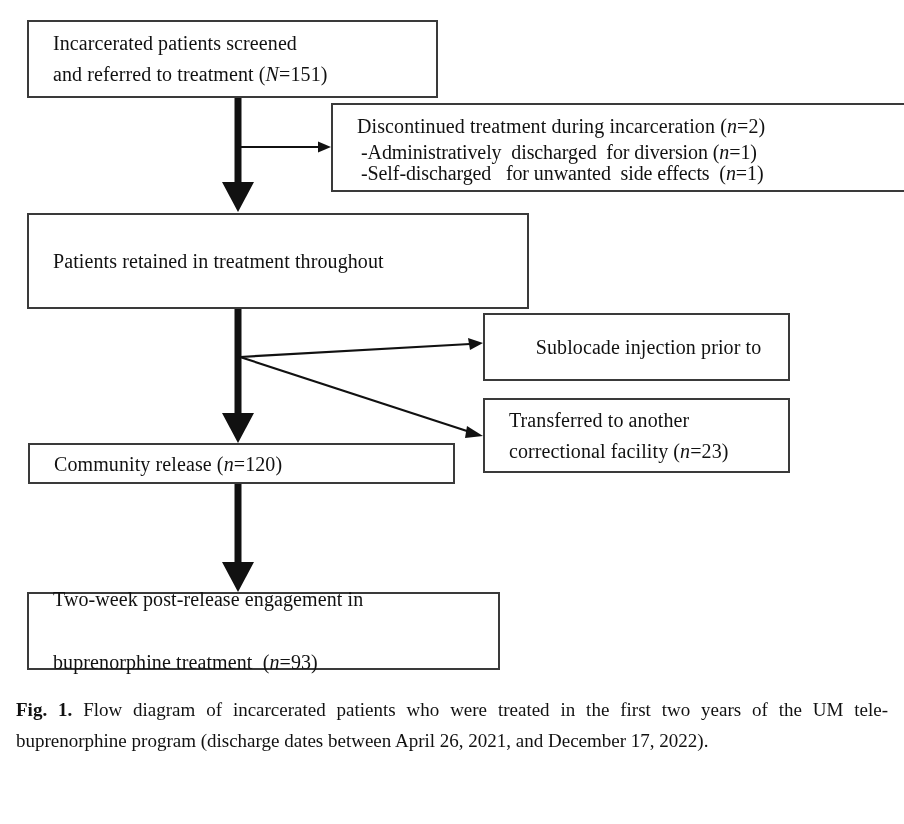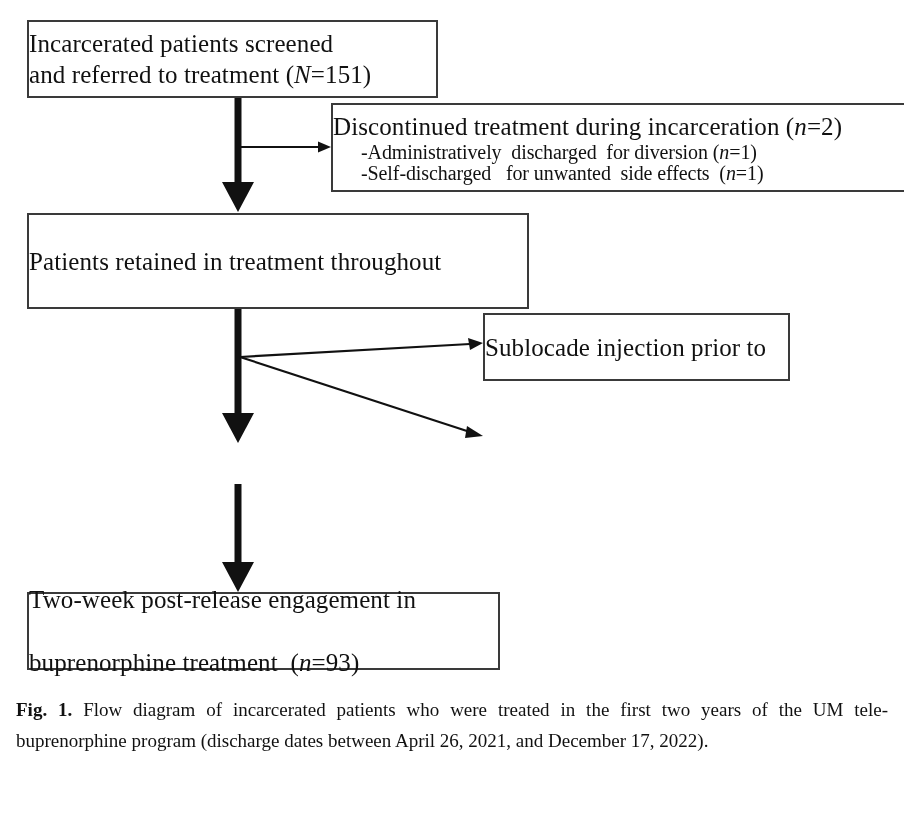--- a/index.html
+++ b/index.html
@@ -27,24 +27,24 @@
   .node {
     position: absolute;
     box-sizing: border-box;
     background: #ffffff;
     border: 2px solid #3a3a3a;
     display: flex;
     flex-direction: column;
     justify-content: center;
   }
   .node .line {
-    font-size: 25px;
+    font-size: 20px;
     line-height: 31px;
     white-space: pre;
-    padding-left: 0;
+    padding-left: 24px;
     letter-spacing: 0.1px;
   }
   .node .sub {
     font-size: 20px;
     line-height: 21px;
     white-space: pre;
     padding-left: 28px;
     letter-spacing: -0.1px;
   }
   .node.compact .line { line-height: 30px; }
@@ -123,25 +123,32 @@
   <div class="node" style="left:331px; top:103px; width:579px; height:89px;">
     <div class="line">Discontinued treatment during incarceration (<em class="it">n</em>=2)</div>
     <div class="sub">-Administratively  discharged  for diversion (<em class="it">n</em>=1)</div>
     <div class="sub">-Self-discharged   for unwanted  side effects  (<em class="it">n</em>=1)</div>
   </div>
 
   <div class="node" style="left:27px; top:213px; width:502px; height:96px;">
     <div class="line">Patients retained in treatment throughout</div>
   </div>
 
-  <div class="node" style="left:483px; top:313px; width:307px; height:68px;">
+  <div class="node" style="left:483px; top:313px; width:307px; height:68px;text-align:center;">
     <div class="line">Sublocade injection prior to</div>
   </div>
 
+  <div class="node" style="left:483px; top:398px; width:307px; height:75px;">
+    <div class="line">Transferred to another</div>
+    <div class="line">correctional facility (<em class="it">n</em>=23)</div>
+  </div>
 
+  <div class="node compact" style="left:28px; top:443px; width:427px; height:41px;">
+    <div class="line">Community release (<em class="it">n</em>=120)</div>
+  </div>
 
   <div class="node" style="left:27px; top:592px; width:473px; height:78px;gap:32px;">
     <div class="line">Two-week post-release engagement in</div>
     <div class="line">buprenorphine treatment  (<em class="it">n</em>=93)</div>
   </div>
 
 </div>
 
 <div id="caption"><span class="figlabel">Fig. 1.</span> <span>Flow diagram of incarcerated patients who were treated in the first two years of the UM tele-buprenorphine program (discharge dates between April 26, 2021, and December 17, 2022).</span></div>
 

